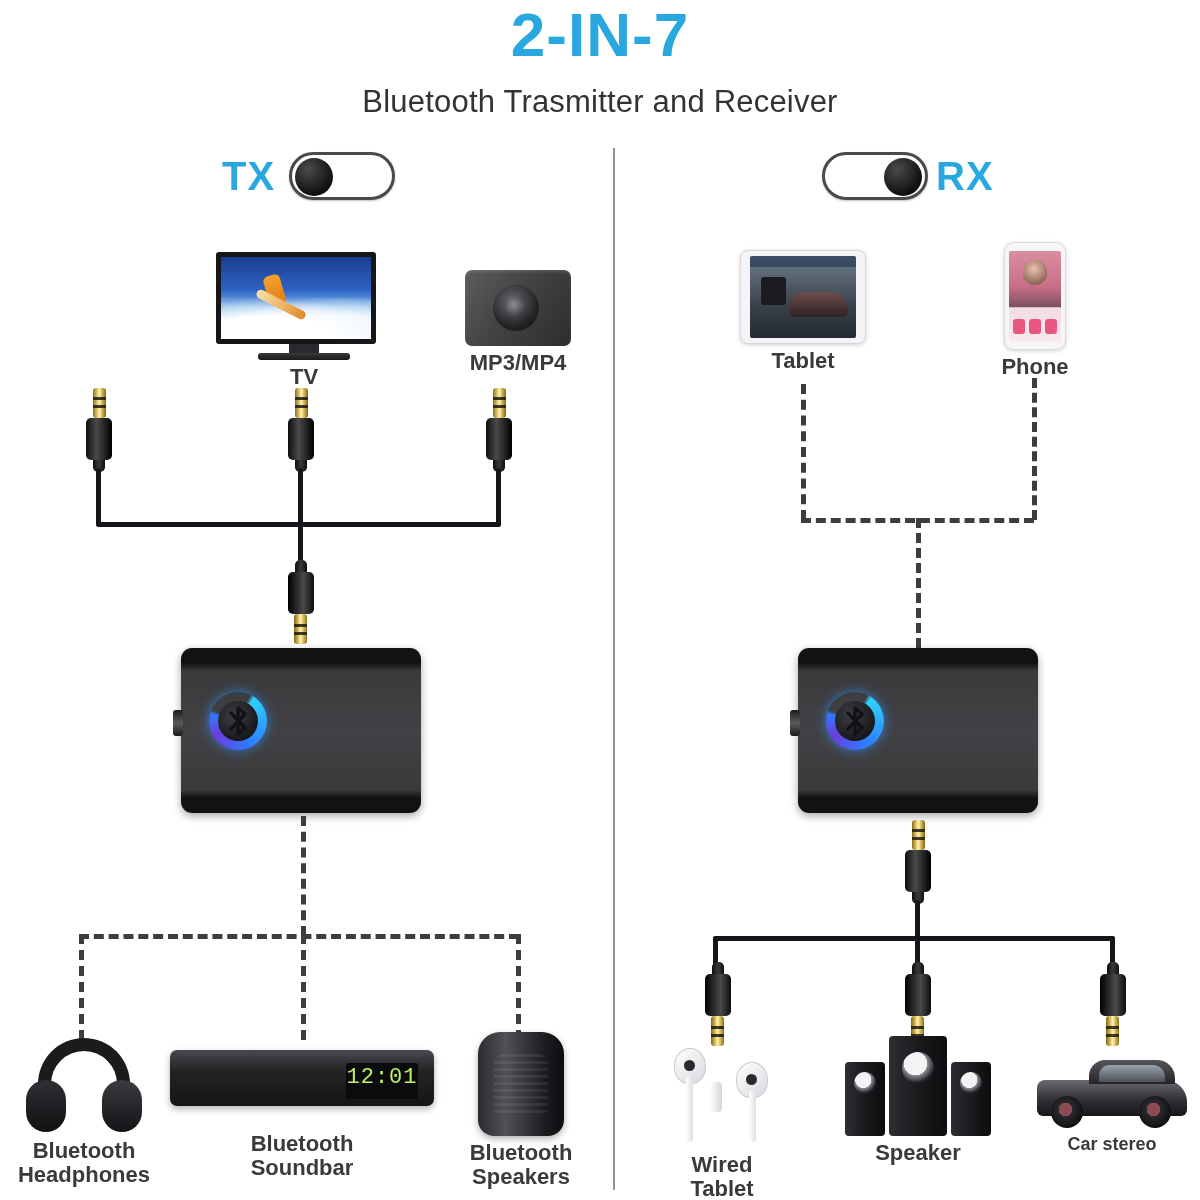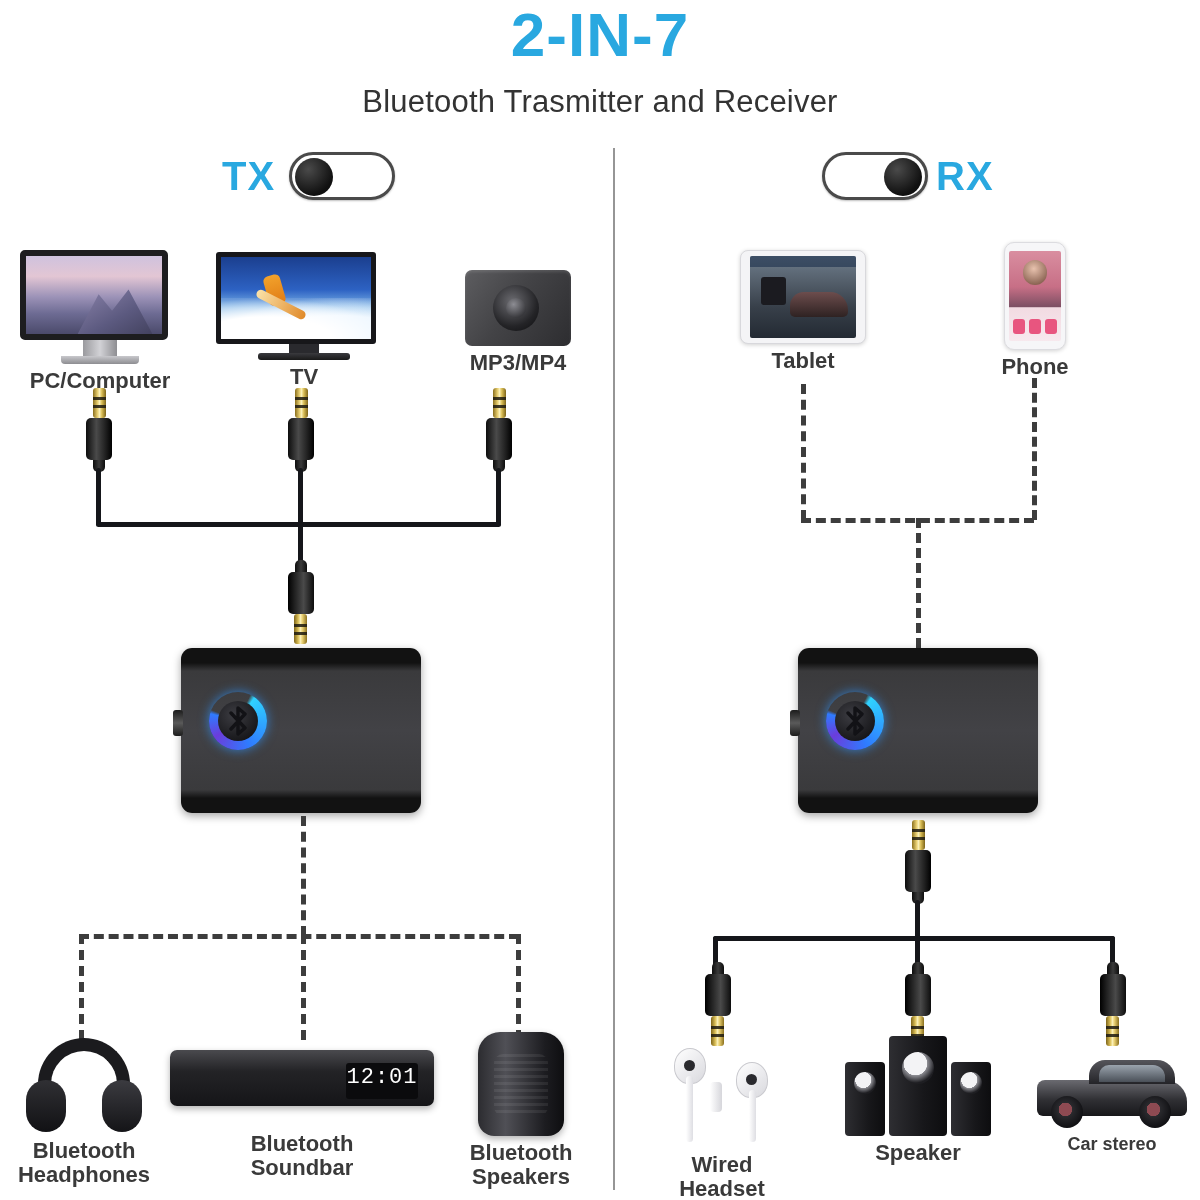--- a/index.html
+++ b/index.html
@@ -222,21 +222,21 @@
   .hp .cup.r{right:0;background:linear-gradient(to bottom,#3b3b40,#141417);}
 
   
   .sbar{
     width:264px;height:56px;border-radius:7px;position:relative;
     background:linear-gradient(to bottom,#4a4a4e,#232326 38%,#151518);
     box-shadow:0 3px 7px rgba(0,0,0,.3);
   }
   .sbar .led{
     position:absolute;right:16px;top:13px;width:72px;height:36px;border-radius:3px;
-    background:#0b0b0d;color:#ffffff;font-family:"Liberation Mono",monospace;
+    background:#0b0b0d;color:#bef264;font-family:"Liberation Mono",monospace;
     font-size:22px;line-height:30px;letter-spacing:1px;
   }
 
   
   .btspk{
     width:86px;height:104px;border-radius:22px 22px 16px 16px;position:relative;
     background:linear-gradient(to right,#2c2c30,#505056 32%,#1c1c20 78%,#0e0e10);
     box-shadow:0 3px 7px rgba(0,0,0,.3);
   }
   .btspk:after{
@@ -321,28 +321,20 @@
     </span>
   </div>
 
   <div class="mode-row" style="left:822px;top:152px;">
     <span class="switch">
       <span class="knob right"></span>
     </span>
     <span class="mode-label" style="margin-left:8px;">RX</span>
   </div>
 
-  <div class="node" style="left:20px;top:250px;width:160px;">
-    <div class="art">
-      <div class="mon-screen"></div>
-      <div class="mon-neck"></div>
-      <div class="mon-base"></div>
-    </div>
-    <div class="cap">PC/Computer</div>
-  </div>
 
   <div class="node" style="left:216px;top:252px;width:176px;">
     <div class="art">
       <div class="tv-screen">
         <div class="snow"></div>
         <div class="rider"></div>
         <div class="board"></div>
       </div>
       <div class="tv-neck"></div>
       <div class="tv-base"></div>
@@ -494,21 +486,21 @@
 
   <div class="node" style="left:646px;top:1042px;width:152px;">
     <div class="art buds">
       <div class="bud l"></div>
       <div class="bud r"></div>
       <div class="cord l"></div>
       <div class="cord r"></div>
       <div class="ctl"></div>
     </div>
     <div class="cap">Wired
-Headset</div>
+Tablet</div>
   </div>
 
   <div class="node" style="left:842px;top:1036px;width:152px;">
     <div class="art spk21">
       <div class="box l"></div>
       <div class="box c"></div>
       <div class="box r"></div>
       <div class="drv c"></div>
       <div class="drv l"></div>
       <div class="drv r"></div>

